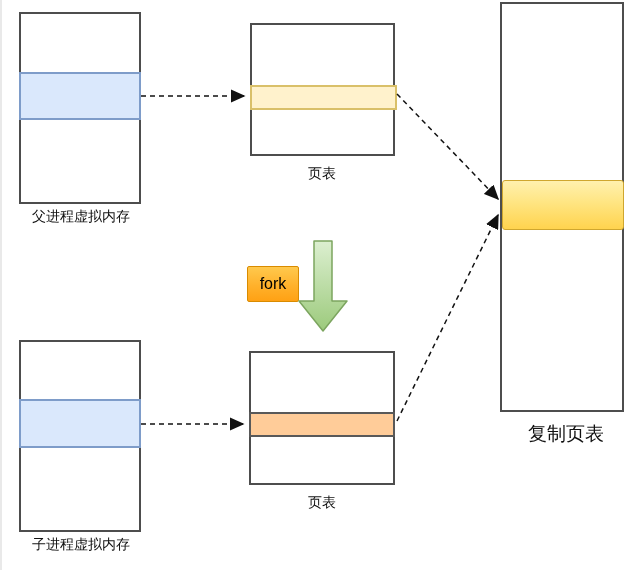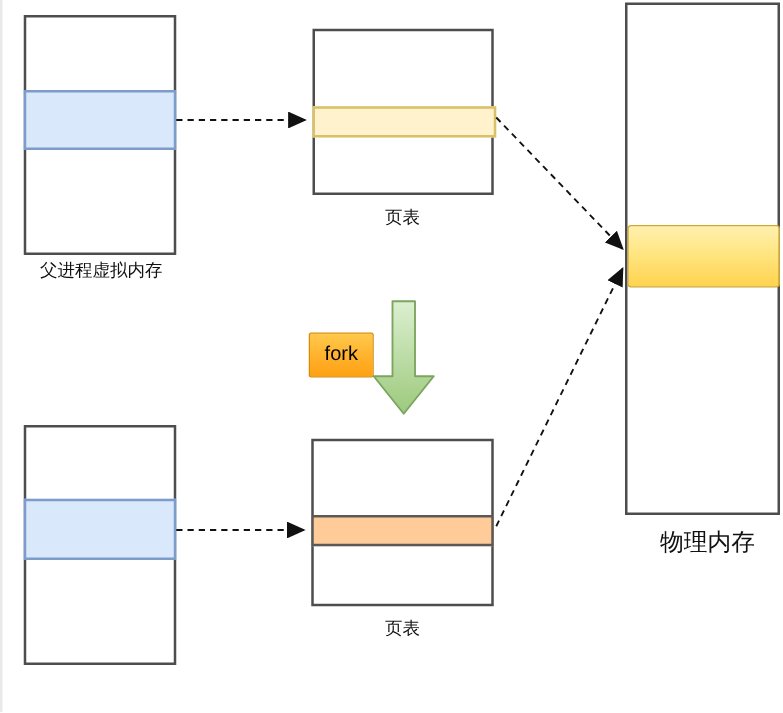--- a/index.html
+++ b/index.html
@@ -66,24 +66,25 @@
   <div class="memBox" style="left:19px;top:12px;width:122px;height:192px;"></div>
   <div class="band blue" style="left: 19px; top: 72px; width: 122px; height: 48px; background: rgb(218, 232, 252);"></div>
   <div class="lbl" style="left:0px;top:208px;width:162px;">父进程虚拟内存</div>
 
   <div class="memBox" style="left:250px;top:23px;width:145px;height:133px;"></div>
   <div class="band yellow" style="left: 250px; top: 85px; width: 147px; height: 25px; background: rgb(255, 242, 204);"></div>
   <div class="lbl" style="left:272px;top:165px;width:100px;">页表</div>
 
   <div class="memBox" style="left:500px;top:2px;width:124px;height:410px;"></div>
   <div class="band gold" style="left:502px;top:180px;width:122px;height:50px;"></div>
-  <div class="lbl big" style="left:506px;top:421px;width:120px;">物理内存</div>
+  <div class="lbl big" style="left:506px;top:421px;width:120px;">复制页表</div>
 
   <div class="memBox" style="left:19px;top:340px;width:122px;height:192px;"></div>
   <div class="band blue" style="left: 19px; top: 399px; width: 122px; height: 49px; background: rgb(218, 232, 252);"></div>
+  <div class="lbl" style="left:0px;top:536px;width:162px;">子进程虚拟内存</div>
 
   <div class="memBox" style="left:249px;top:351px;width:146px;height:134px;"></div>
   <div class="band orange" style="left: 249px; top: 412px; width: 146px; height: 25px; background: rgb(255, 204, 153);"></div>
   <div class="lbl" style="left:272px;top:494px;width:100px;">页表</div>
 
   <div id="fork-badge">fork</div>
 
   <svg class="overlay" width="626" height="570" viewBox="0 0 626 570">
     <defs>
       <marker id="arrowhead" markerWidth="11" markerHeight="9" refX="9" refY="4.5" orient="auto">

